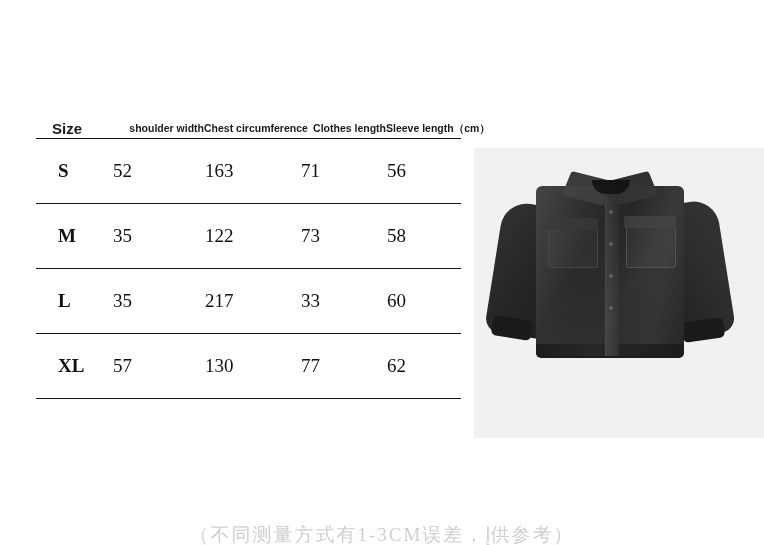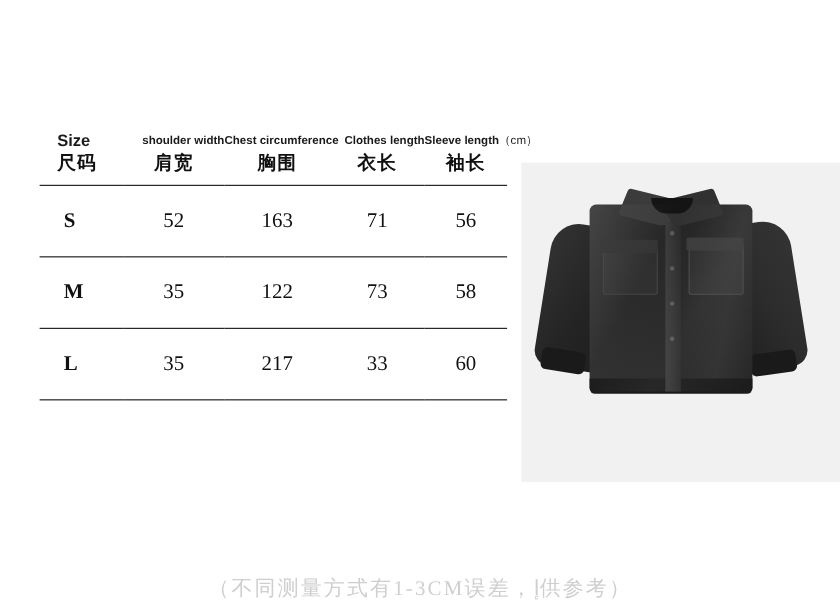--- a/index.html
+++ b/index.html
@@ -46,21 +46,21 @@
     color: #1a1a1a;
     text-align: right;
     white-space: nowrap;
   }
   .hdr-en td.col-size { text-align: left; padding-left: 16px; font-size: 15px; }
   .hdr-en td.col-sl {
     position: relative;
   }
   .unit {
     font-family: "Liberation Sans", sans-serif;
-    font-weight: normal;
+    font-weight: bold;
     font-size: 10.5px;
     color: #1a1a1a;
   }
 
   
   .hdr-cn td {
     padding: 1px 0 9px 0;
     font-family: "Liberation Serif", serif;
     font-weight: bold;
     font-size: 17px;
@@ -70,21 +70,20 @@
     text-align: center;
     white-space: nowrap;
   }
   .hdr-cn td.col-size { text-align: left; padding-left: 16px; }
 
   
   table.chart tbody tr td {
     border-top: 1.4px solid #111111;
     height: 62px;
     font-size: 19px;
-    text-align: center;
     vertical-align: middle;
     font-family: "Liberation Serif", serif;
     color: #111111;
   }
   table.chart tbody tr:last-child td {
     border-bottom: 1.4px solid #111111;
   }
   table.chart tbody tr td.col-size {
     text-align: left;
     padding-left: 22px;
@@ -297,27 +296,20 @@
     <thead>
       <tr class="hdr-en">
         <td class="col-size">Size</td>
         <td>shoulder width</td>
         <td>Chest circumference</td>
         <td>Clothes length</td>
         <td class="col-sl">
           <span>Sleeve length</span><span class="unit">（cm）</span>
         </td>
       </tr>
-      <tr class="hdr-cn">
-        <td class="col-size">尺码</td>
-        <td>肩宽</td>
-        <td>胸围</td>
-        <td>衣长</td>
-        <td>袖长</td>
-      </tr>
     </thead>
     <tbody>
       <tr>
         <td class="col-size">S</td>
         <td>52</td>
         <td>163</td>
         <td>71</td>
         <td>56</td>
       </tr>
       <tr>
@@ -326,20 +318,27 @@
         <td>122</td>
         <td>73</td>
         <td>58</td>
       </tr>
       <tr>
         <td class="col-size">L</td>
         <td>35</td>
         <td>217</td>
         <td>33</td>
         <td>60</td>
+      </tr>
+      <tr>
+        <td class="col-size">XL</td>
+        <td>57</td>
+        <td>130</td>
+        <td>77</td>
+        <td>62</td>
       </tr>
     </tbody>
   </table>
 </div>
 
 <div id="product-photo">
   <div class="jacket-wrap">
     <div class="j-sleeve-l"></div>
     <div class="j-sleeve-r"></div>
     <div class="j-cuff-l"></div>

